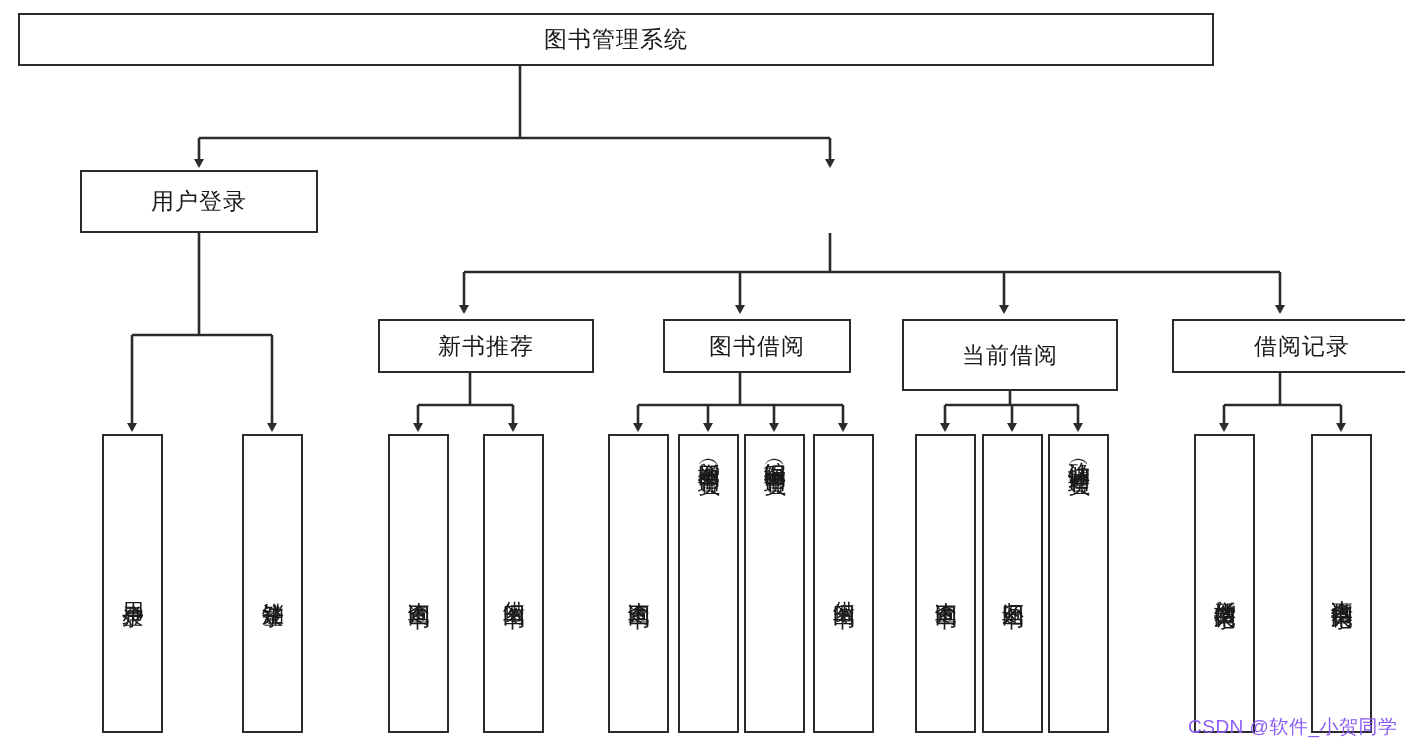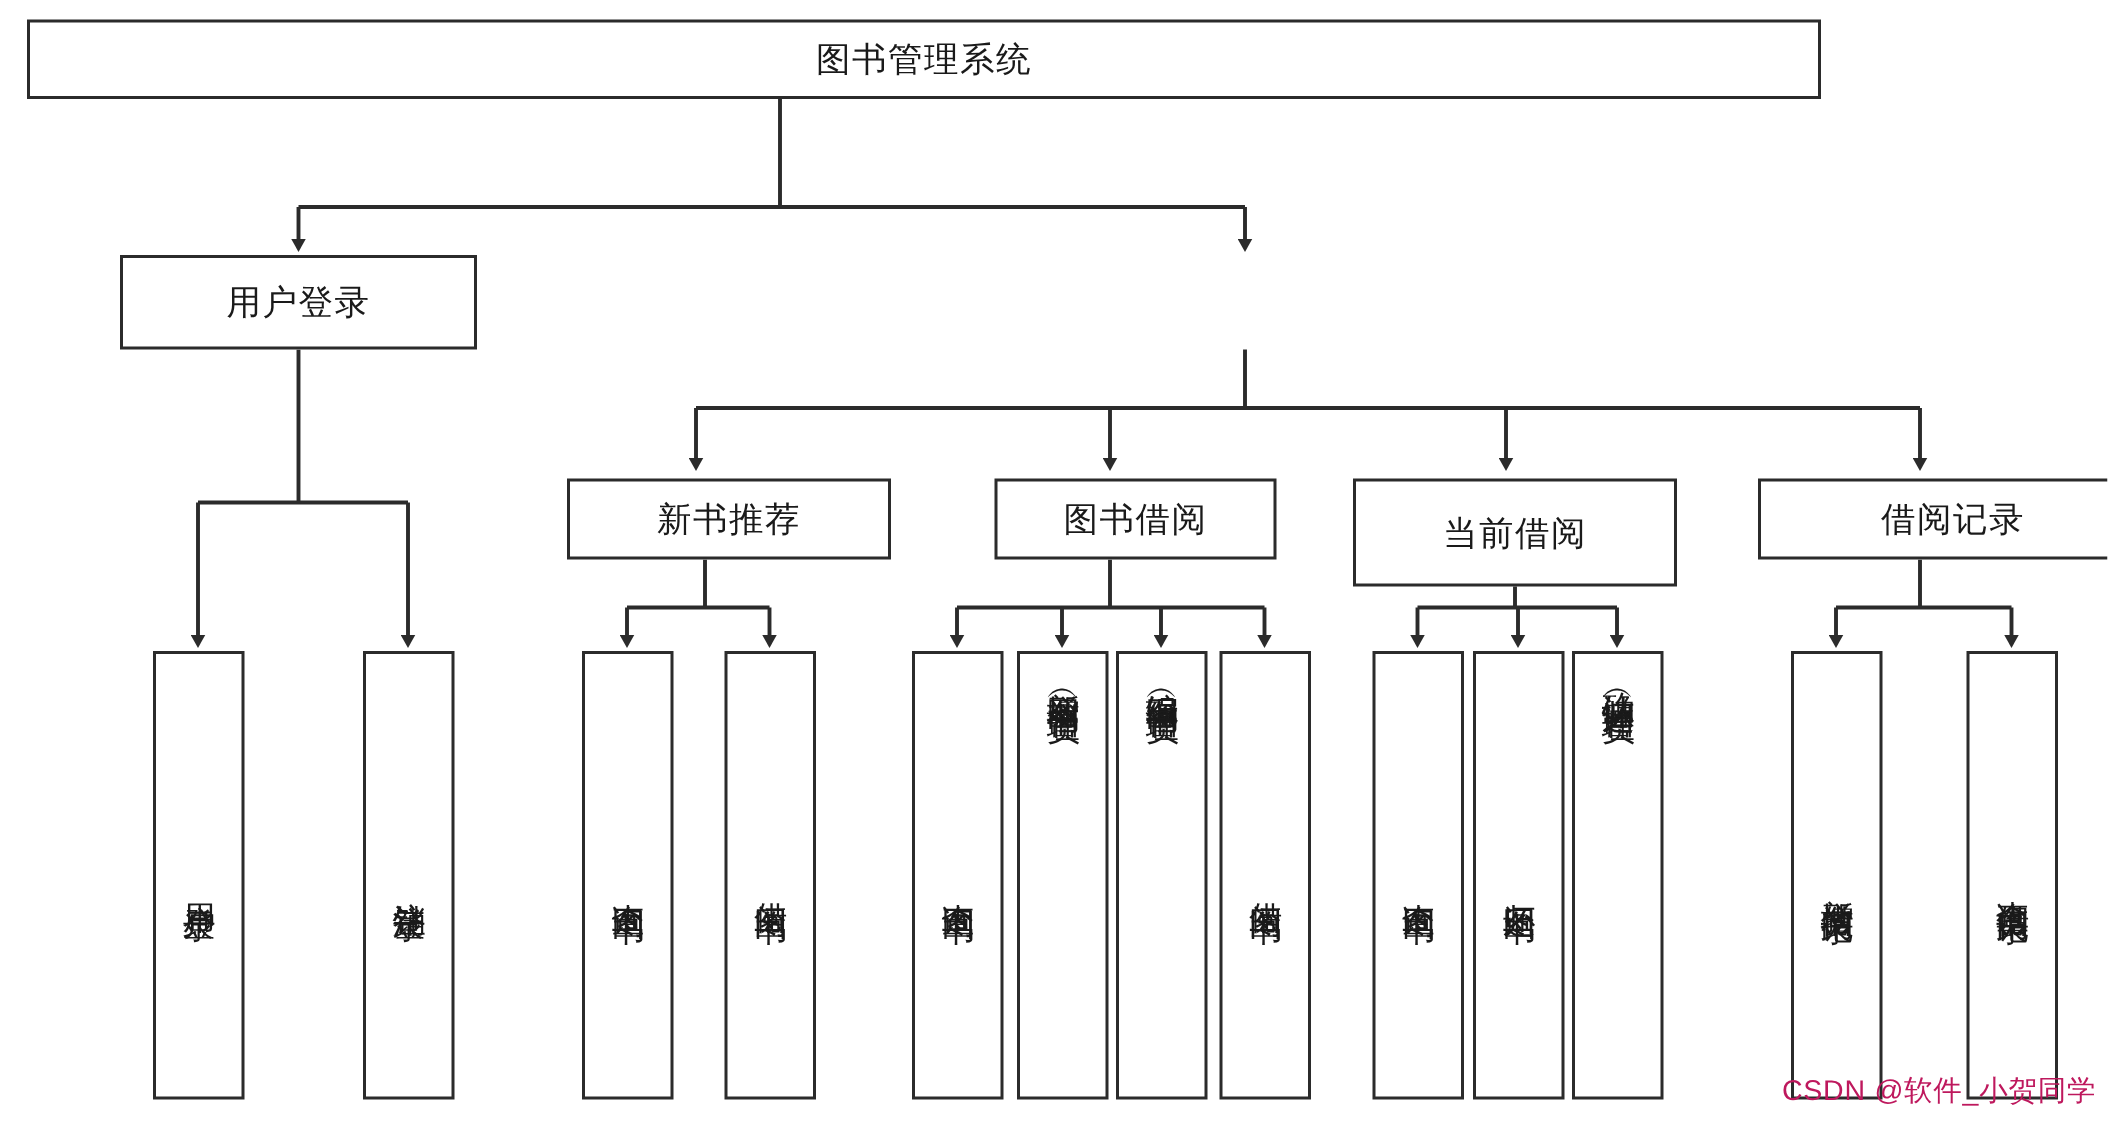--- a/index.html
+++ b/index.html
@@ -57,21 +57,21 @@
     margin-bottom: auto;
   }
   .node.vert.center {
     align-items: center;
   }
   .watermark {
     position: absolute;
     left: 1188px;
     top: 714px;
     font-size: 19px;
-    color: #be185d;
+    color: #8b5cf6;
     white-space: nowrap;
     letter-spacing: 0.5px;
   }
 </style>
 </head>
 <body>
 
 <div id="canvas">
 
   <svg class="edges" viewBox="0 0 1405 747" xmlns="http://www.w3.org/2000/svg">

